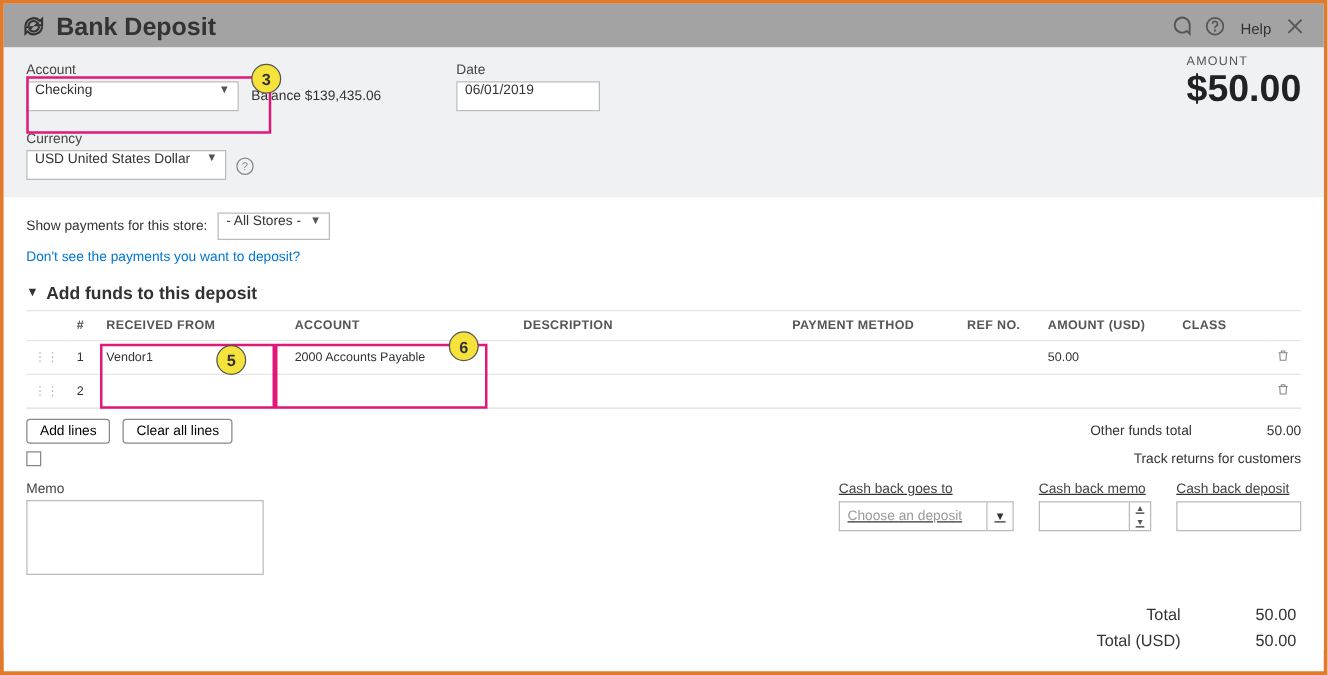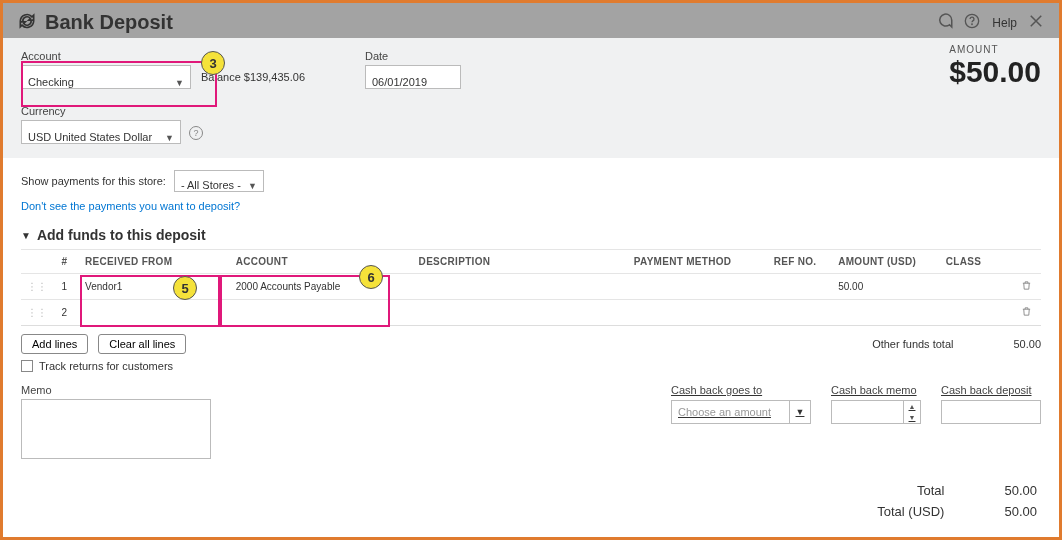--- a/index.html
+++ b/index.html
@@ -6,21 +6,21 @@
   body { font-family: Arial, Helvetica, sans-serif; font-size: 12px; color: #333; background: #fff; }
   .frame { width: 1062px; height: 540px; border: 3px solid #e07b2e; position: relative; }
   .header-bar { display: flex; align-items: center; justify-content: space-between; padding: 8px 14px 4px 14px; background: #a3a3a3; }
   .header-left { display: flex; align-items: center; gap: 8px; }
   .title { font-size: 20px; font-weight: bold; }
   .header-right { display: flex; align-items: center; gap: 10px; }
   .top-area { background: #f0f1f2; padding: 6px 18px 14px 18px; }
   .row1 { display: flex; align-items: flex-end; }
   .field { display: flex; flex-direction: column; gap: 3px; }
   .label { font-size: 11px; color: #444; }
-  .select, .inputbox { border: 1px solid #bbb; background: #fff; height: 24px; padding: 0 6px; font-size: 11px; display: flex; align-items: flex-end; justify-content: space-between; }
+  .select, .inputbox { border: 1px solid #bbb; background: #fff; height: 24px; padding: 0 6px; font-size: 11px; display: flex; align-items: flex-start; justify-content: space-between; }
   .select { cursor: pointer; }
   .caret { font-size: 9px; color: #555; margin-left: 6px; }
   .balance { font-size: 11px; margin-left: 10px; display: flex; align-items: center; height: 24px; }
   .amount-block { margin-left: auto; text-align: left; }
   .amount-label { font-size: 10px; color: #555; letter-spacing: 1px; }
   .amount-value { font-size: 30px; font-weight: bold; color: #222; }
   .row2 { margin-top: 16px; display: flex; align-items: center; gap: 8px; }
   .white-area { background: #fff; padding: 8px 18px 0 18px; }
   .store-row { display: flex; align-items: center; gap: 8px; font-size: 11px; padding: 4px 0; }
   .link { color: #0176d3; font-size: 11px; cursor: pointer; margin-top: 4px; display: inline-block; }
@@ -36,21 +36,21 @@
   .col-desc { width: 200px; }
   .col-pay { width: 130px; }
   .col-ref { width: 60px; }
   .col-amt { width: 100px; text-align: right; }
   .col-class { width: 70px; }
   .col-trash { width: 24px; text-align: center; color: #888; }
   .th-amt { text-align: right; }
   .btn { border: 1px solid #888; border-radius: 3px; background: #fff; padding: 3px 10px; font-size: 11px; cursor: pointer; }
   .btn-row { display: flex; align-items: center; gap: 10px; margin-top: 8px; }
   .other-funds { margin-left: auto; font-size: 11px; display: flex; gap: 60px; }
-  .checkbox-row { display: flex; align-items: center; gap: 6px; margin-top: 6px; font-size: 11px; }
+  .checkbox-row { display: flex; align-items: center; gap: 6px; margin-top: 6px; font-size: 11px; justify-content: space-between; }
   .chk { width: 12px; height: 12px; border: 1px solid #888; display: inline-block; }
   .lower-row { display: flex; margin-top: 12px; gap: 30px; }
   .memo-box { width: 190px; height: 60px; border: 1px solid #bbb; background: #fff; }
   .cashback-row { display: flex; gap: 20px; margin-left: auto; }
   .cashback-col { display: flex; flex-direction: column; gap: 4px; text-decoration: underline; }
   .cb-input { border: 1px solid #bbb; height: 24px; background: #fff; padding: 0 6px; font-size: 11px; }
   .cb-select { width: 140px; display: flex; }
   .cb-select .main { flex:1; border:1px solid #bbb; border-right:none; height:24px; padding:0 6px; font-size:11px; color:#999; display:flex; align-items:center; }
   .cb-select .drop { width:22px; border:1px solid #bbb; height:24px; display:flex; align-items:center; justify-content:center; font-size:9px; }
   .spin { width:90px; display:flex; }
@@ -111,21 +111,21 @@
           <span>Checking</span>
           <span class="caret">▼</span>
         </div>
       </div>
       <div class="balance">
         <span>Balance</span>&nbsp;
         <span>$139,435.06</span>
       </div>
       <div class="field" style="margin-left:60px">
         <span class="label">Date</span>
-        <div class="inputbox" style="width:96px">
+        <div class="inputbox" style="width:115px">
           <span>06/01/2019</span>
         </div>
       </div>
       <div class="amount-block">
         <div class="amount-label">AMOUNT</div>
         <div class="amount-value">$50.00</div>
       </div>
     </div>
 
     <div class="row2">
@@ -223,21 +223,21 @@
     <div class="lower-row">
       <div class="field">
         <span class="label">Memo</span>
         <div class="memo-box"></div>
       </div>
 
       <div class="cashback-row">
         <div class="cashback-col">
           <span class="label">Cash back goes to</span>
           <div class="cb-select">
-            <div class="main">Choose an amount</div>
+            <div class="main">Choose an deposit</div>
             <div class="drop">▼</div>
           </div>
         </div>
         <div class="cashback-col">
           <span class="label">Cash back memo</span>
           <div class="spin">
             <div class="main"></div>
             <div class="arrows">
                 <div>▲</div>
                 <div>▼</div>

